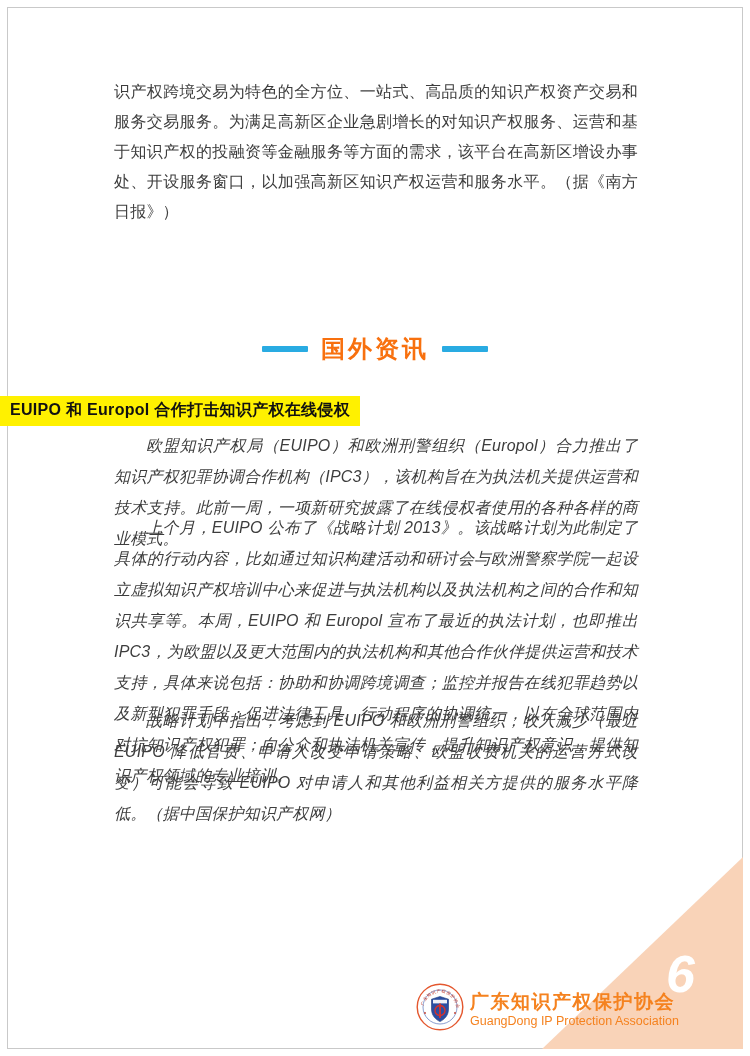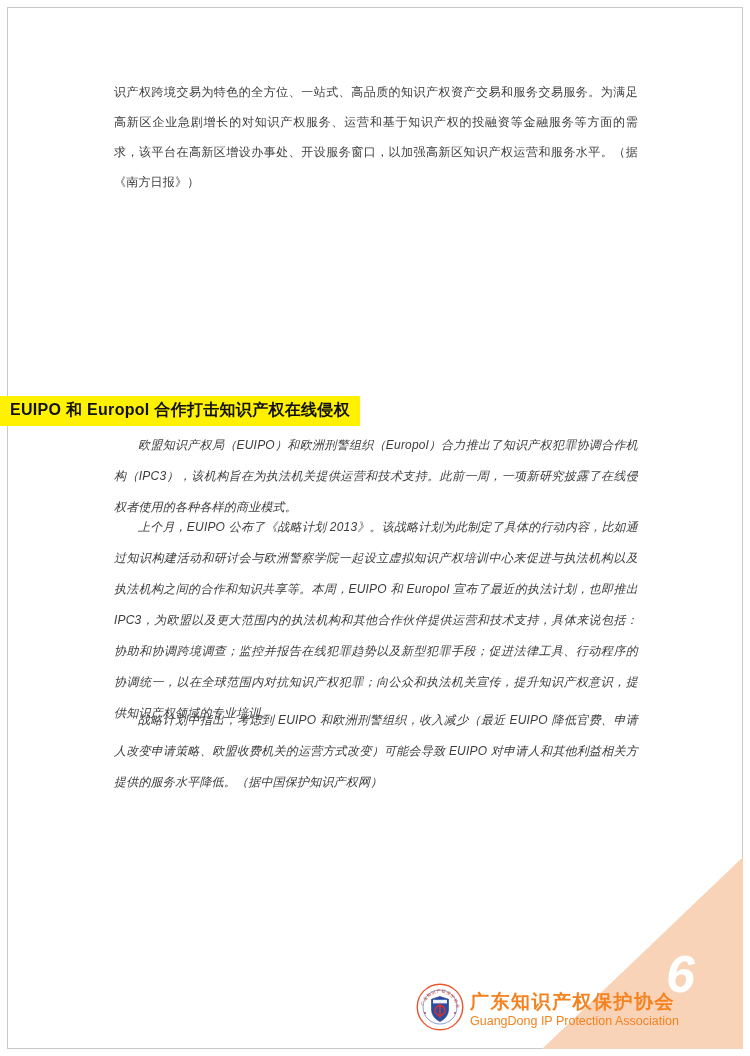--- a/index.html
+++ b/index.html
@@ -28,21 +28,21 @@
   .corner-triangle{
     position:absolute;
     left:542px;top:857px;
     width:201px;height:192px;
     z-index:1;
   }
   .body-para{
     position:absolute;
     left:114px;width:524px;
     margin:0;
-    font-size:12px;line-height:30px;
+    font-size:16px;line-height:30px;
     color:var(--body-text,#3D3D3D);
     text-align:justify;
     letter-spacing:0.2px;
   }
   .indent{text-indent:2em;font-style:italic;}
   #continuation-para{top:77px;}
   #article-para-1{top:430px;line-height:31px;}
   #article-para-2{top:512px;line-height:31px;}
   #article-para-3{top:705px;line-height:31px;}
   .section-header{
@@ -118,20 +118,25 @@
 <div class="page">
 
   <svg class="corner-triangle" viewBox="0 0 201 192" xmlns="http://www.w3.org/2000/svg" aria-hidden="true">
     <polygon points="201,0 201,192 0,192" fill="#F9D3B8"></polygon>
   </svg>
 
   <div class="frame"></div>
 
   <p class="body-para" id="continuation-para">识产权跨境交易为特色的全方位、一站式、高品质的知识产权资产交易和服务交易服务。为满足高新区企业急剧增长的对知识产权服务、运营和基于知识产权的投融资等金融服务等方面的需求，该平台在高新区增设办事处、开设服务窗口，以加强高新区知识产权运营和服务水平。（据《南方日报》）</p>
 
+  <div class="section-header">
+    <span class="header-dash"></span>
+    <span class="section-header-text">国外资讯</span>
+    <span class="header-dash"></span>
+  </div>
 
   <div class="article-title-row">
     <span class="article-title">EUIPO 和 Europol 合作打击知识产权在线侵权</span>
   </div>
 
   <p class="body-para indent" id="article-para-1">欧盟知识产权局（EUIPO）和欧洲刑警组织（Europol）合力推出了知识产权犯罪协调合作机构（IPC3），该机构旨在为执法机关提供运营和技术支持。此前一周，一项新研究披露了在线侵权者使用的各种各样的商业模式。</p>
 
   <p class="body-para indent" id="article-para-2">上个月，EUIPO 公布了《战略计划 2013》。该战略计划为此制定了具体的行动内容，比如通过知识构建活动和研讨会与欧洲警察学院一起设立虚拟知识产权培训中心来促进与执法机构以及执法机构之间的合作和知识共享等。本周，EUIPO 和 Europol 宣布了最近的执法计划，也即推出 IPC3，为欧盟以及更大范围内的执法机构和其他合作伙伴提供运营和技术支持，具体来说包括：协助和协调跨境调查；监控并报告在线犯罪趋势以及新型犯罪手段；促进法律工具、行动程序的协调统一，以在全球范围内对抗知识产权犯罪；向公众和执法机关宣传，提升知识产权意识，提供知识产权领域的专业培训。</p>
 
   <p class="body-para indent" id="article-para-3">战略计划中指出，考虑到 EUIPO 和欧洲刑警组织，收入减少（最近 EUIPO 降低官费、申请人改变申请策略、欧盟收费机关的运营方式改变）可能会导致 EUIPO 对申请人和其他利益相关方提供的服务水平降低。（据中国保护知识产权网）</p>

